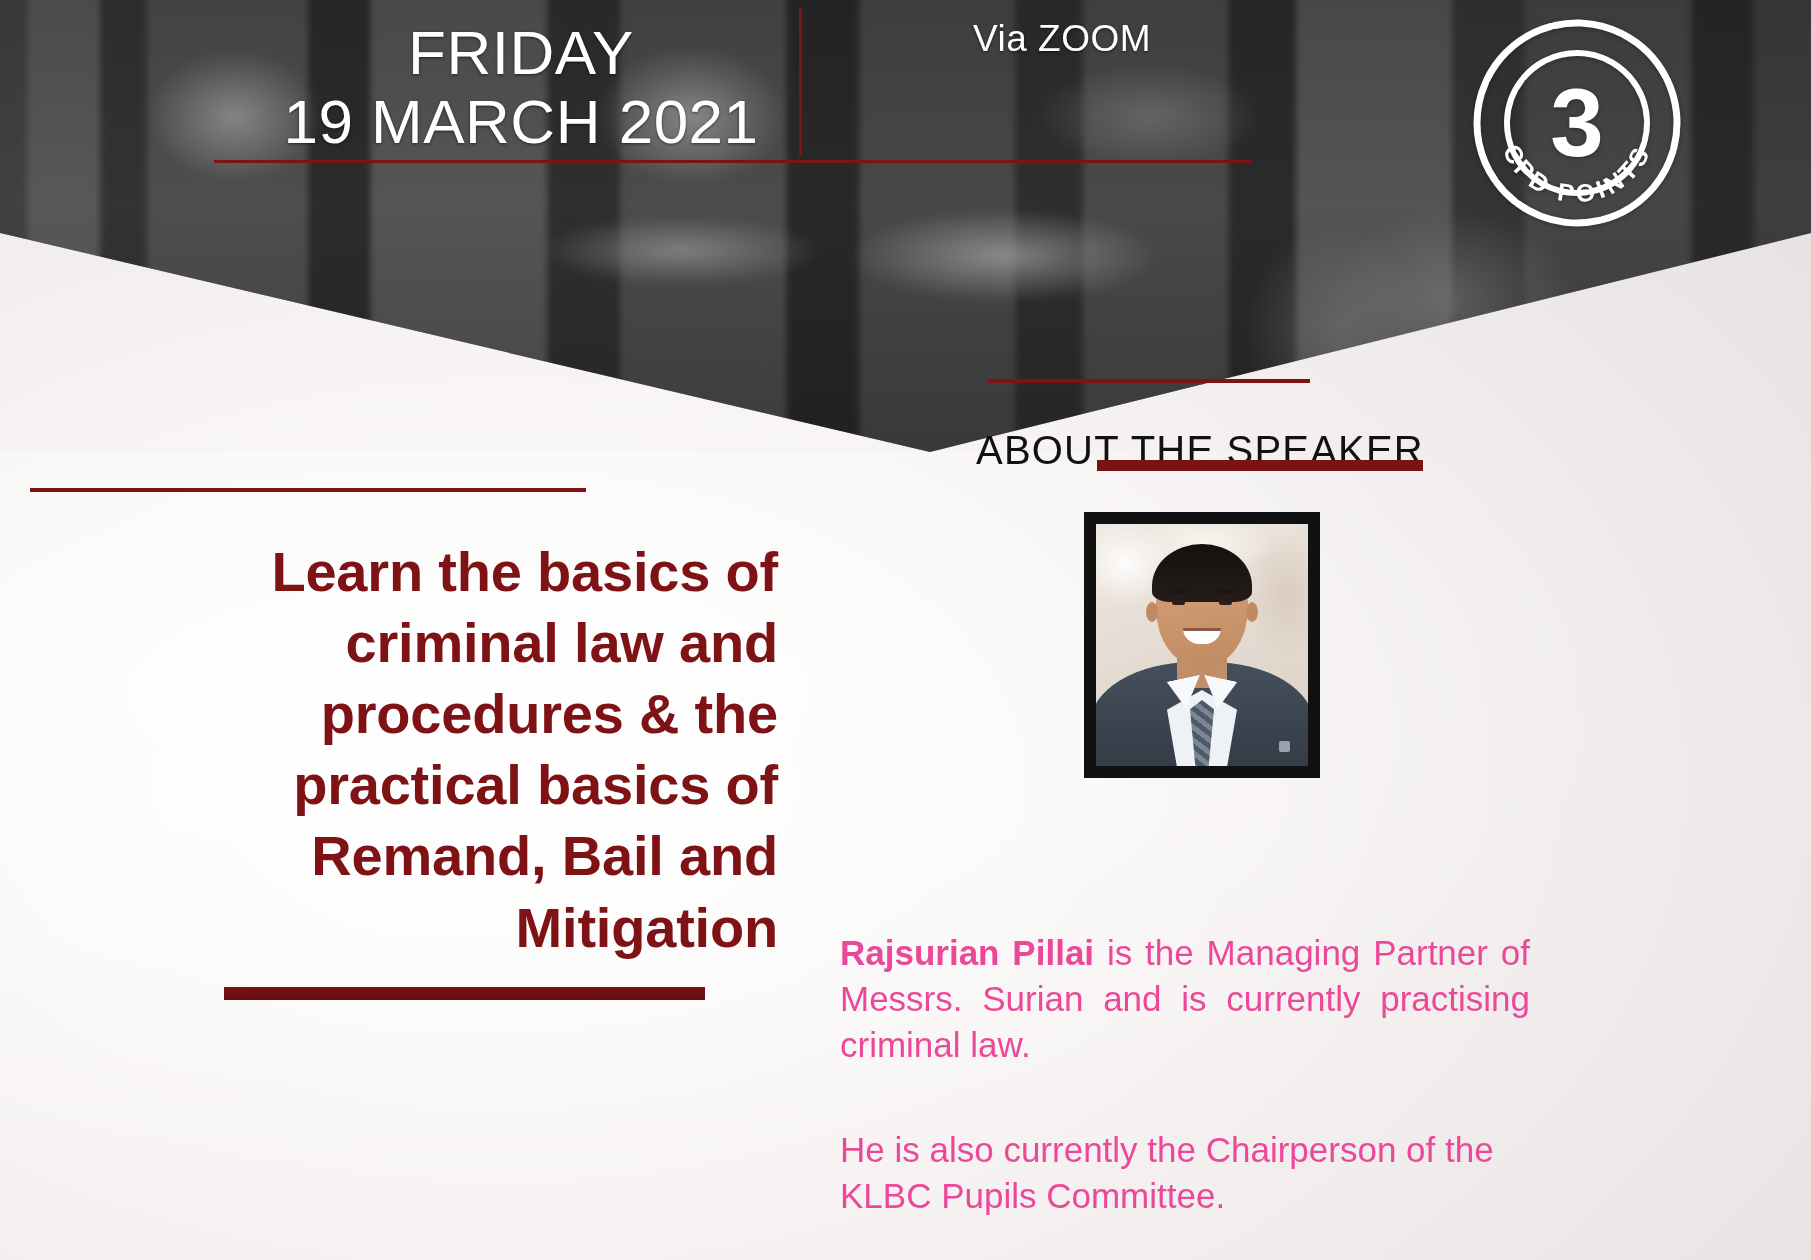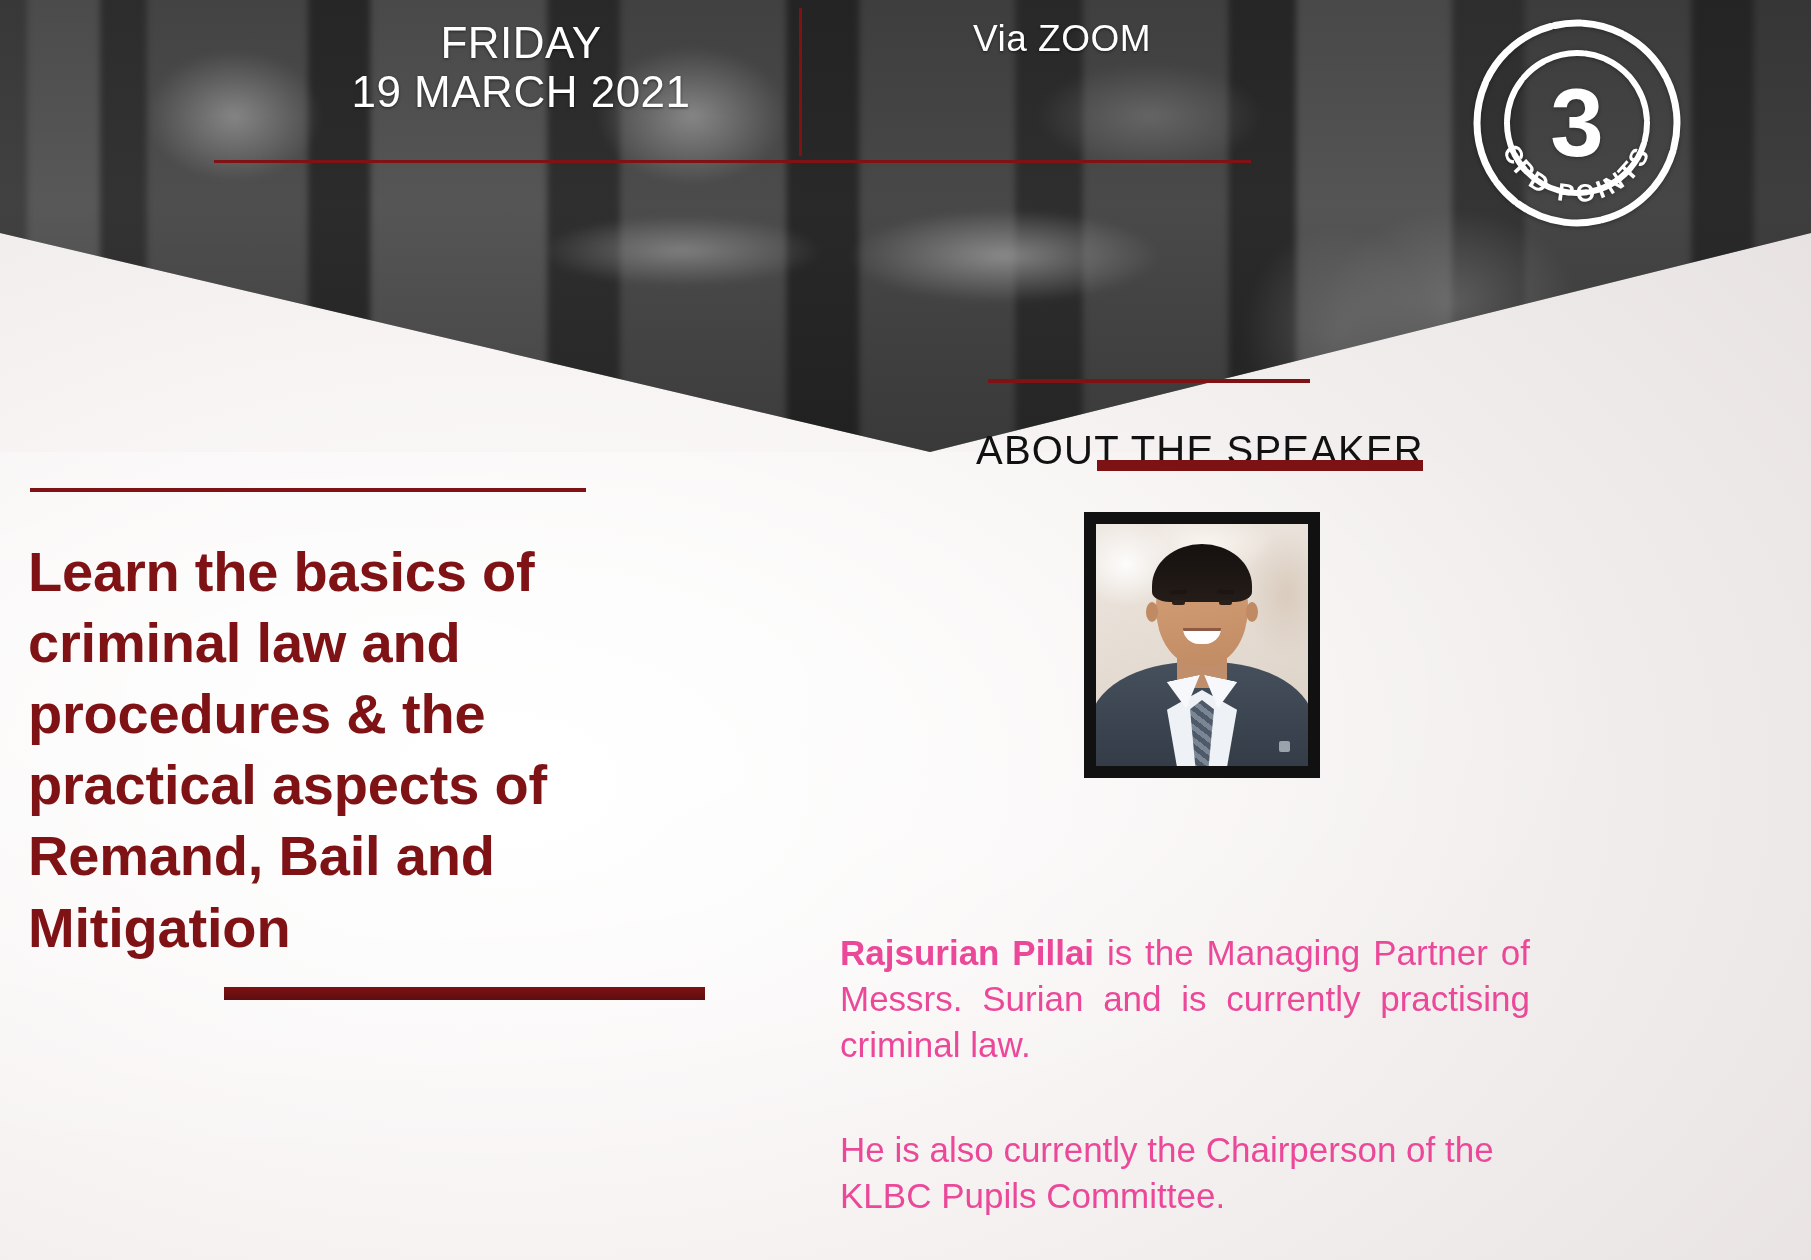--- a/index.html
+++ b/index.html
@@ -56,21 +56,21 @@
   }
   .header-shade{
     position:absolute; inset:0;
     background:linear-gradient(180deg, rgba(25,25,25,.42) 0%, rgba(35,35,35,.30) 45%, rgba(20,20,20,.46) 100%);
   }
 
   
   .hdr-date{
     position:absolute; left:236px; top:18px; width:570px;
     text-align:center; color:#ffffff; line-height:1.12;
-    font-size:44px; letter-spacing:.5px; font-weight:400;
+    font-size:62px; letter-spacing:.5px; font-weight:400;
     text-shadow:0 1px 3px rgba(0,0,0,.55);
   }
   .hdr-time{
     position:absolute; left:812px; top:18px; width:500px;
     text-align:center; color:#ffffff; line-height:1.12;
     font-size:46px; letter-spacing:.5px; font-weight:400;
     text-shadow:0 1px 3px rgba(0,0,0,.55);
   }
   .hdr-time .l2{ font-size:37px; }
 
@@ -94,21 +94,21 @@
   .title-rule-top{
     position:absolute; left:30px; top:488px; width:556px; height:4px;
     background:#7e1215;
   }
   .title-rule-bottom{
     position:absolute; left:224px; top:987px; width:481px; height:13px;
     background:linear-gradient(180deg,#7d1214,#5f0d0f);
   }
   .poster-title{
     position:absolute; left:28px; top:536px; width:750px;
-    text-align:left;
+    text-align:right;
     color:#7e1215;
     font-size:56px; font-weight:700; line-height:1.27;
     letter-spacing:-0.2px;
   }
 
   
   .spk-rule-top{
     position:absolute; left:988px; top:379px; width:322px; height:4px;
     background:#7e1215;
   }
@@ -266,21 +266,21 @@
 </div>
 
 <div class="paper-sheen"></div>
 
 <div class="title-rule-top"></div>
 
 <div class="poster-title">
   <div>Learn the basics of</div>
   <div>criminal law and</div>
   <div>procedures &amp; the</div>
-  <div>practical aspects of</div>
+  <div>practical basics of</div>
   <div>Remand, Bail and</div>
   <div>Mitigation</div>
 </div>
 
 <div class="title-rule-bottom"></div>
 
 <div class="spk-rule-top"></div>
 <div class="spk-heading">ABOUT THE SPEAKER</div>
 <div class="spk-rule-bottom"></div>
 

